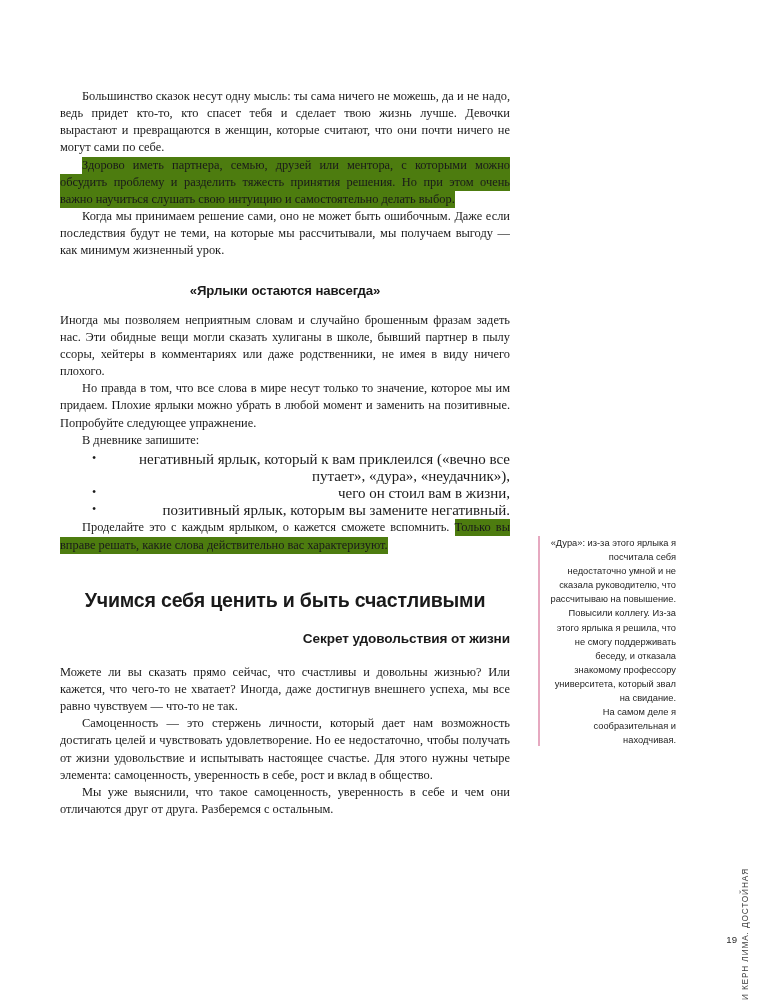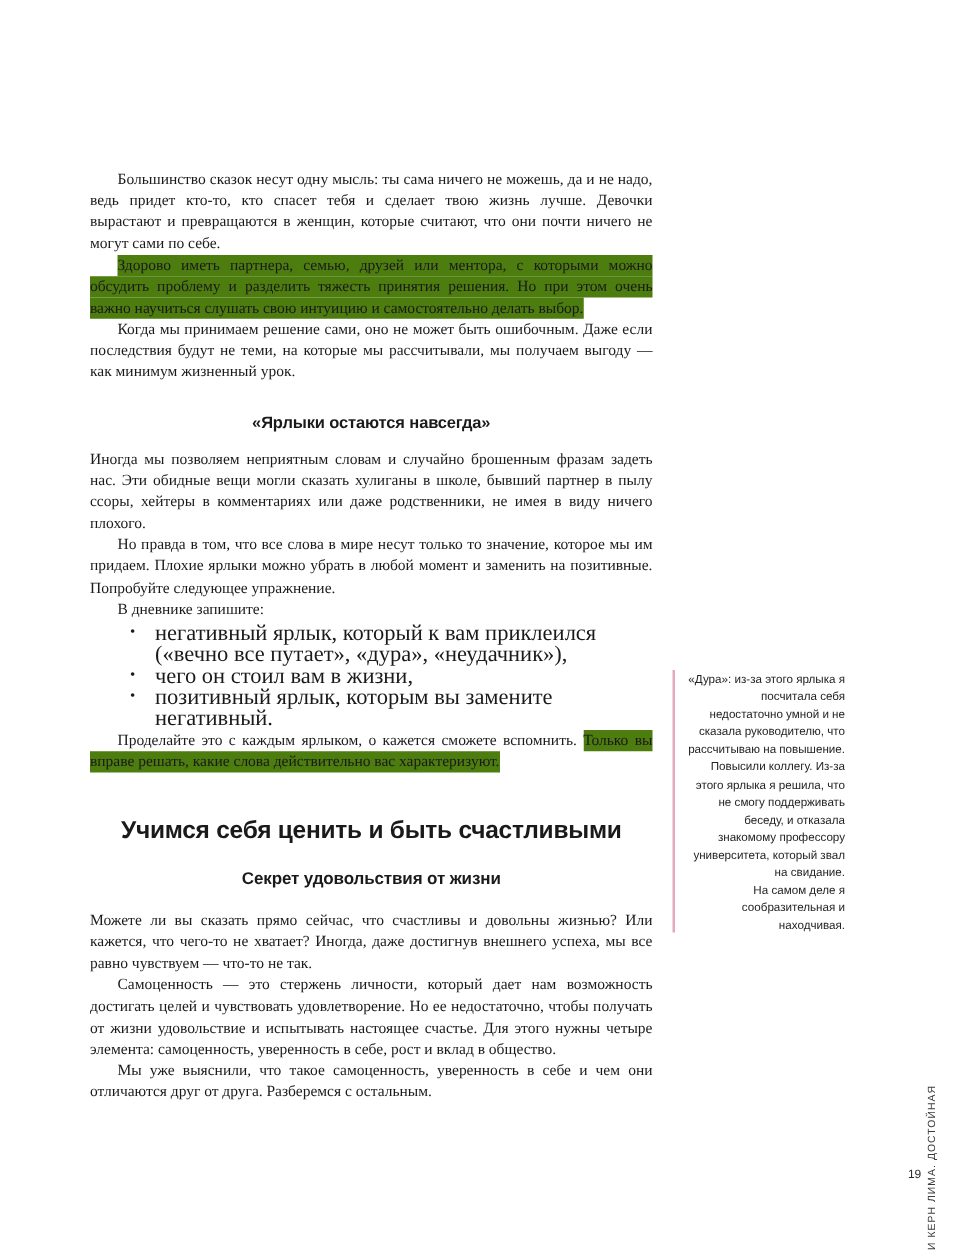--- a/index.html
+++ b/index.html
@@ -16,24 +16,23 @@
     width: 768px;
     height: 1000px;
     background: #ffffff;
     overflow: hidden;
     box-sizing: border-box;
   }
 
   
   .content {
     position: absolute;
-    left: 72px;
+    left: 60px;
     top: 88px;
     width: 450px;
-    margin-top: 47px;
   }
   p.body {
     font-family: "Liberation Serif", "DejaVu Serif", serif;
     font-size: 12.4px;
     line-height: 17.15px;
     text-align: justify;
     text-indent: 22px;
     margin: 0;
     hyphens: manual;
   }
@@ -65,37 +64,37 @@
     margin: 34px 0 18px 0;
     text-align: center;
     letter-spacing: -0.2px;
   }
   h2.h-main-sub {
     font-family: "Liberation Sans", "DejaVu Sans", sans-serif;
     font-size: 13.6px;
     font-weight: bold;
     line-height: 18px;
     margin: 0 0 16px 0;
-    text-align: center;
+    text-align: right;
     letter-spacing: -0.1px;
   }
   .gap-before-lg { margin-top: 17px; }
 
   
   ul.bullets {
     list-style: none;
     margin: 2px 0 0 0;
     padding: 0 0 0 30px;
   }
   ul.bullets li {
     position: relative;
     font-family: "Liberation Serif", "DejaVu Serif", serif;
-    font-size: 18px;
+    font-size: 15px;
     line-height: 17.15px;
-    text-align: left;
+    text-align: right;
     padding-left: 22px;
     margin: 0 0 0 0;
   }
   ul.bullets li::before {
     content: "\2022";
     position: absolute;
     left: 2px;
     top: -1px;
     font-size: 12px;
   }

